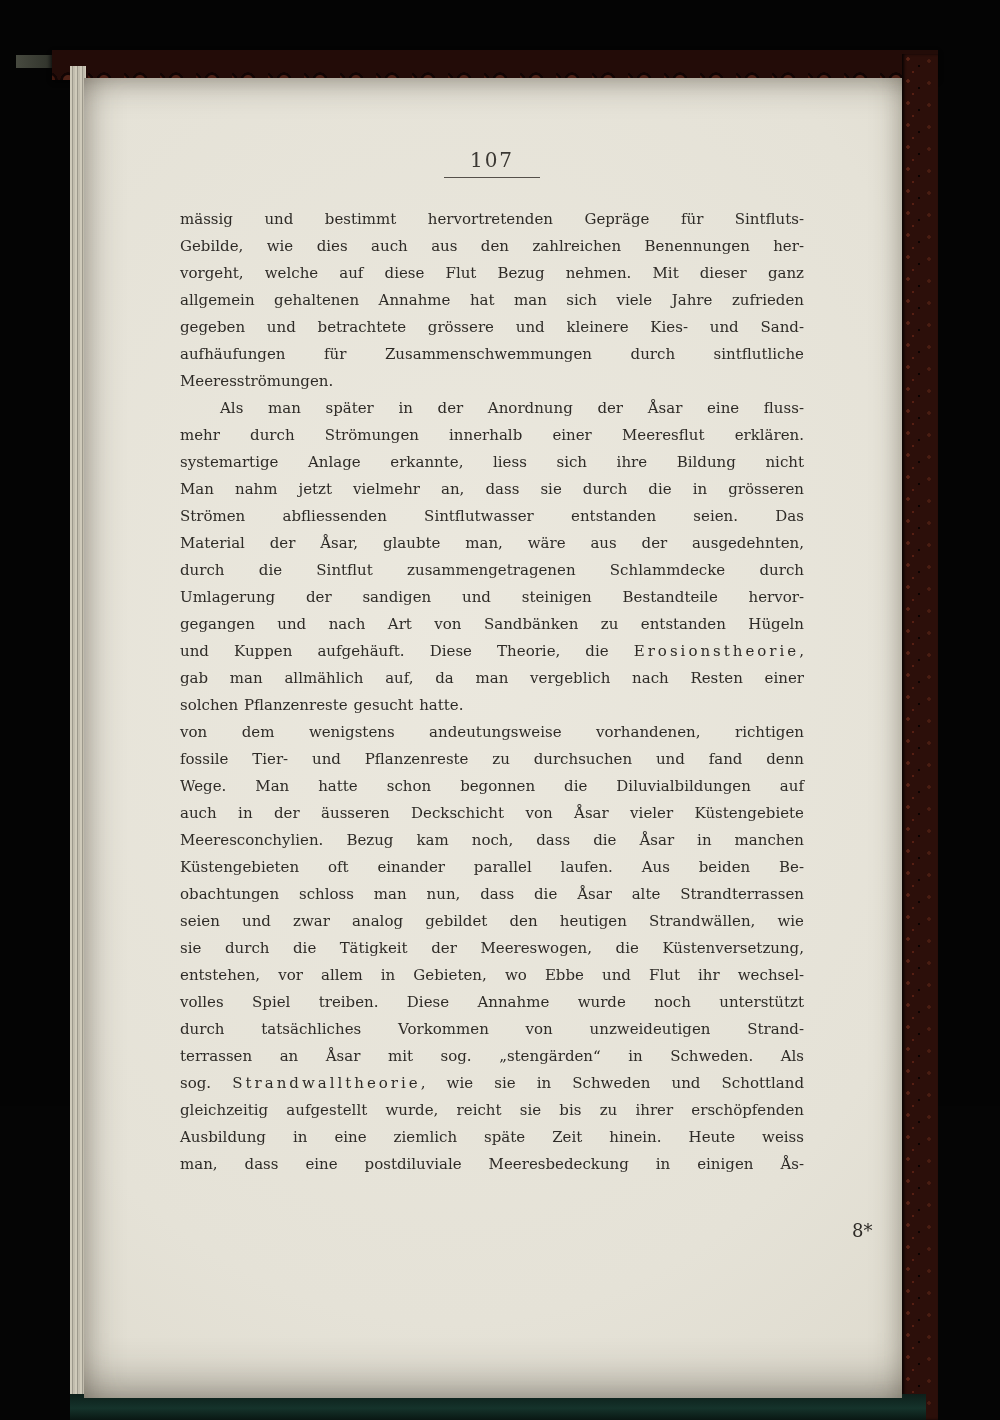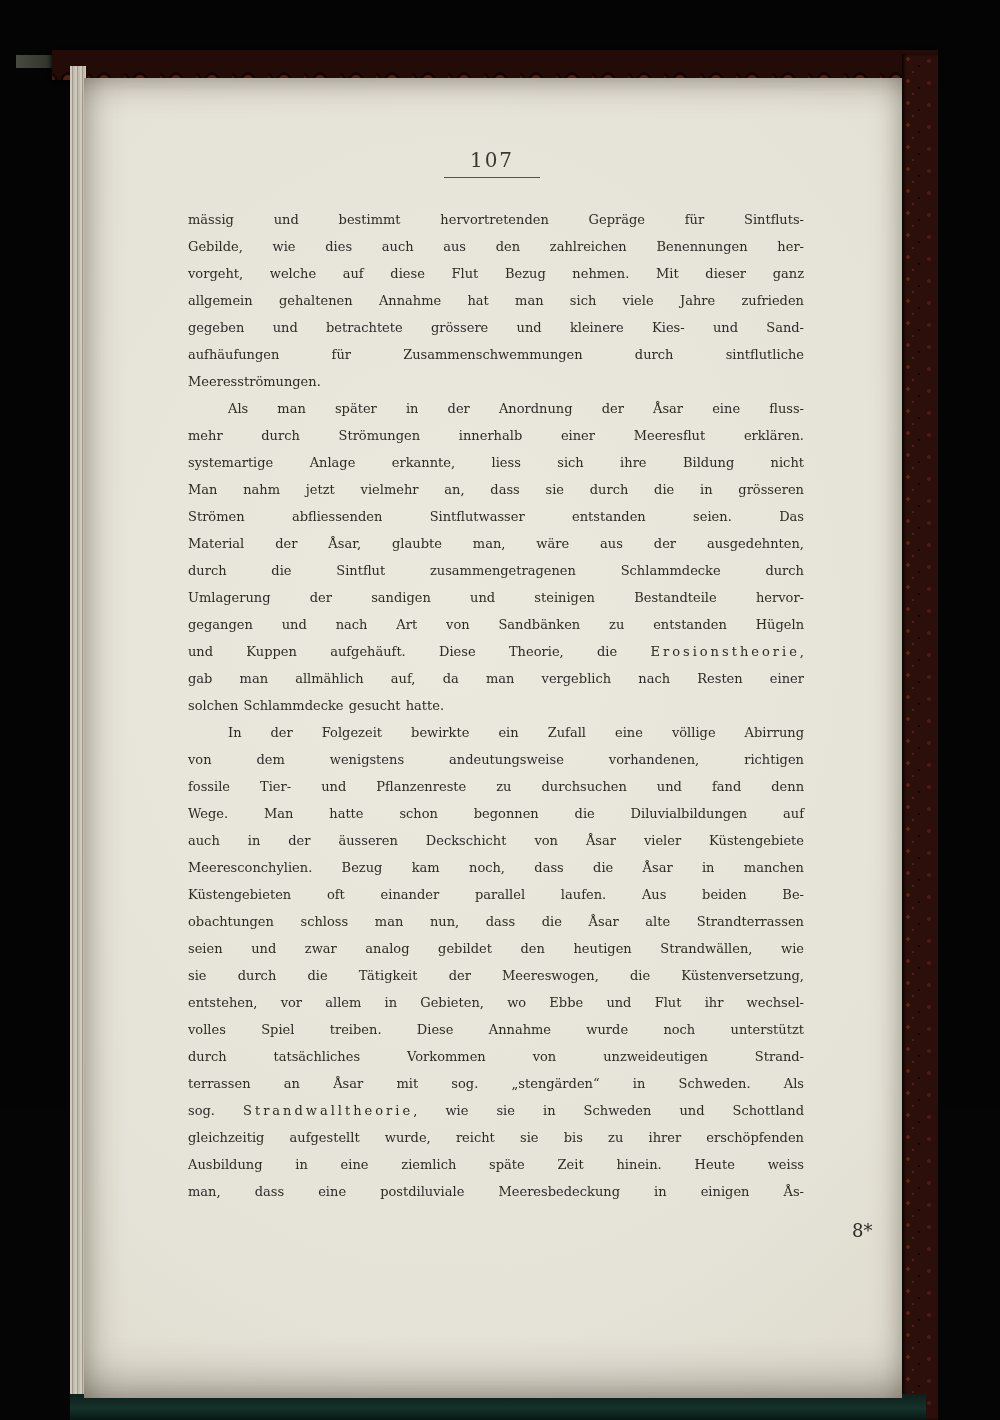--- a/index.html
+++ b/index.html
@@ -94,26 +94,25 @@
     border-bottom: 1.5px solid #55504a;
   }
   .text-block {
     position: absolute;
     top: 128px; left: 96px;
     width: 624px;
     color: #2e2b27;
   }
   .paragraph { margin: 0; }
   .line {
-    font-size: 13px;
+    font-size: 15px;
     line-height: 27px;
     text-align: justify;
     text-align-last: justify;
     word-spacing: 1px;
-    margin-left: 8px;
   }
   .line.indent { text-indent: 40px; }
   .line.last { text-align-last: left; }
   .sperr { letter-spacing: 3px; }
   .signature {
     position: absolute;
     top: 1142px; left: 768px;
     font-size: 18px;
     color: #2e2b27;
   }
@@ -148,24 +147,23 @@
           <div class="line"><span>mehr durch Strömungen innerhalb einer Meeresflut erklären.</span></div>
           <div class="line"><span>systemartige Anlage erkannte, liess sich ihre Bildung nicht</span></div>
           <div class="line"><span>Man nahm jetzt vielmehr an, dass sie durch die in grösseren</span></div>
           <div class="line"><span>Strömen abfliessenden Sintflutwasser entstanden seien.  Das</span></div>
           <div class="line"><span>Material der Åsar, glaubte man, wäre aus der ausgedehnten,</span></div>
           <div class="line"><span>durch die Sintflut zusammengetragenen Schlammdecke durch</span></div>
           <div class="line"><span>Umlagerung der sandigen und steinigen Bestandteile hervor-</span></div>
           <div class="line"><span>gegangen und nach Art von Sandbänken zu entstanden Hügeln</span></div>
           <div class="line"><span>und Kuppen aufgehäuft.  Diese Theorie, die </span><span class="sperr">Erosionstheorie</span><span>,</span></div>
           <div class="line"><span>gab man allmählich auf, da man vergeblich nach Resten einer</span></div>
-          <div class="line last"><span>solchen Schlammdecke gesucht hatte.</span></div>
+          <div class="line last"><span>solchen Pflanzenreste gesucht hatte.</span></div>
         </div>
         <div class="paragraph">
-          <div class="line indent"><span>In der Folgezeit bewirkte ein Zufall eine völlige Abirrung</span></div>
           <div class="line"><span>von dem wenigstens andeutungsweise vorhandenen, richtigen</span></div>
           <div class="line"><span>fossile Tier- und Pflanzenreste zu durchsuchen und fand denn</span></div>
           <div class="line"><span>Wege.  Man hatte schon begonnen die Diluvialbildungen auf</span></div>
           <div class="line"><span>auch in der äusseren Deckschicht von Åsar vieler Küstengebiete</span></div>
           <div class="line"><span>Meeresconchylien.  Bezug kam noch, dass die Åsar in manchen</span></div>
           <div class="line"><span>Küstengebieten oft einander parallel laufen.  Aus beiden Be-</span></div>
           <div class="line"><span>obachtungen schloss man nun, dass die Åsar alte Strandterrassen</span></div>
           <div class="line"><span>seien und zwar analog gebildet den heutigen Strandwällen, wie</span></div>
           <div class="line"><span>sie durch die Tätigkeit der Meereswogen, die Küstenversetzung,</span></div>
           <div class="line"><span>entstehen, vor allem in Gebieten, wo Ebbe und Flut ihr wechsel-</span></div>

